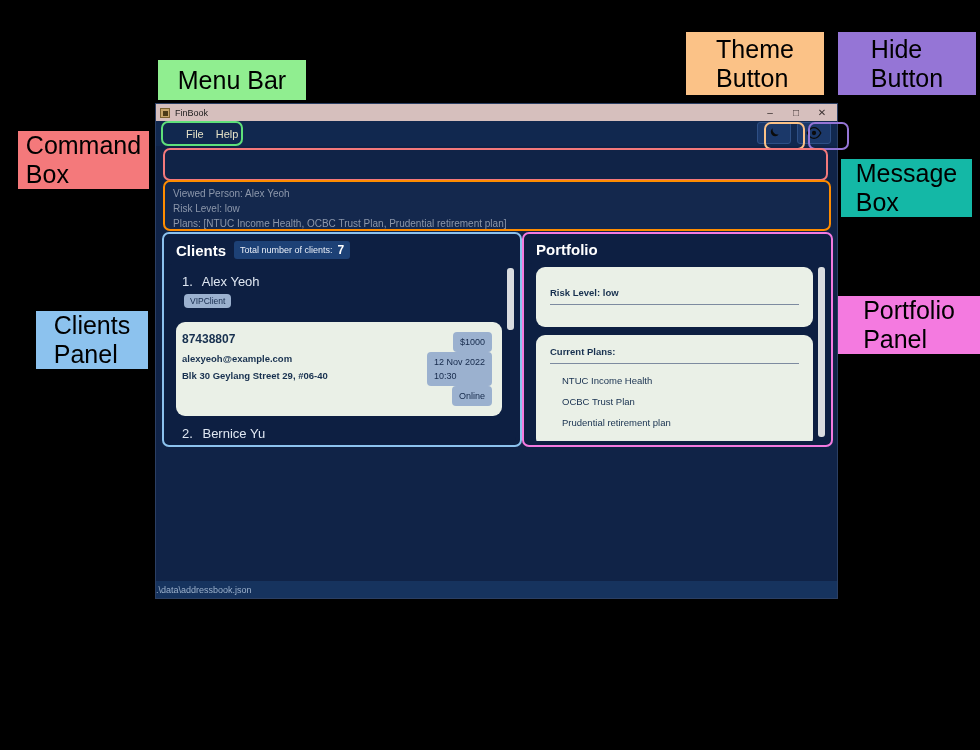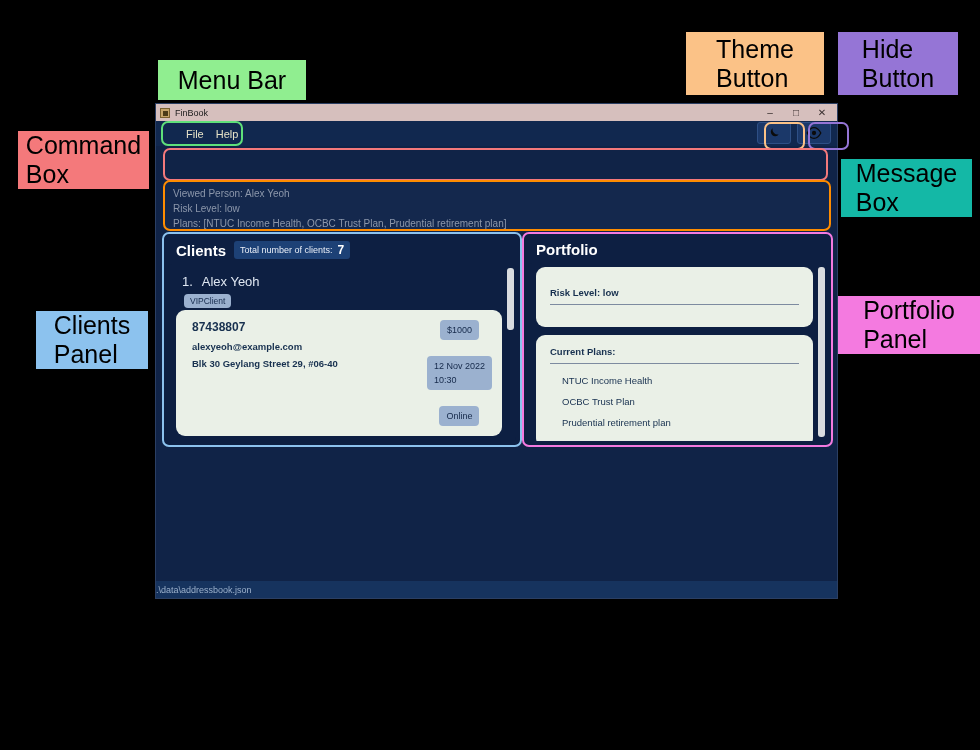--- a/index.html
+++ b/index.html
@@ -20,21 +20,21 @@
     font-size: 25px;
     line-height: 1.15;
     text-align: left;
     display: flex;
     align-items: center;
     justify-content: center;
     font-family: "Liberation Sans", sans-serif;
   }
   #annot-menu-bar   { left: 158px; top: 60px;  width: 148px; height: 40px;  background: #90ee90; }
   #annot-theme      { left: 686px; top: 32px;  width: 138px; height: 63px;  background: #fbc287; }
-  #annot-hide       { left: 838px; top: 32px;  width: 120px; height: 63px;  background: #9575d6; }
+  #annot-hide       { left: 838px; top: 32px;  width: 138px; height: 63px;  background: #9575d6; }
   #annot-command    { left: 18px;  top: 131px; width: 131px; height: 58px;  background: #f4797b; }
   #annot-message    { left: 841px; top: 159px; width: 131px; height: 58px;  background: #14b8a6; }
   #annot-clients    { left: 36px;  top: 311px; width: 112px; height: 58px;  background: #8cc2ee; }
   #annot-portfolio  { left: 838px; top: 296px; width: 142px; height: 58px;  background: #f47ae0; }
 
   
   #app-window {
     position: absolute;
     left: 155px;
     top: 103px;
@@ -233,33 +233,33 @@
   .client-entry { margin-bottom: 2px; }
   .client-name-row {
     font-size: 13px;
     color: #dfe7f2;
     padding: 6px 0 5px 6px;
   }
   .client-idx { margin-right: 6px; }
   .tag-row {
     display: flex;
     gap: 5px;
-    padding: 0 0 2px 8px;
+    padding: 0 0 14px 8px;
   }
   .tag {
     background: #9bb1cf;
     color: #162b4d;
     font-size: 8.5px;
     padding: 2px 6px;
     border-radius: 4px;
   }
   .client-card {
     background: #eaf0e7;
     border-radius: 9px;
-    padding: 10px 10px 10px 16px;
+    padding: 10px 10px 10px 6px;
     display: flex;
     justify-content: space-between;
     align-items: flex-start;
     margin-bottom: 4px;
   }
   .card-left { display: flex; flex-direction: column; gap: 2px; }
   .card-phone {
     font-size: 12px;
     color: #17304f;
     font-weight: bold;
@@ -267,22 +267,22 @@
   }
   .card-email, .card-address {
     font-size: 9.5px;
     color: #17304f;
     font-weight: bold;
     line-height: 15px;
   }
   .card-right {
     display: flex;
     flex-direction: column;
-    gap: 16px;
-    align-items: center;
+    gap: 0;
+    align-items: flex-end;
     min-width: 62px;
   }
   .chip {
     background: #9bb1cf;
     color: #15294a;
     font-size: 9px;
     padding: 3px 7px;
     border-radius: 4px;
     line-height: 14px;
   }

